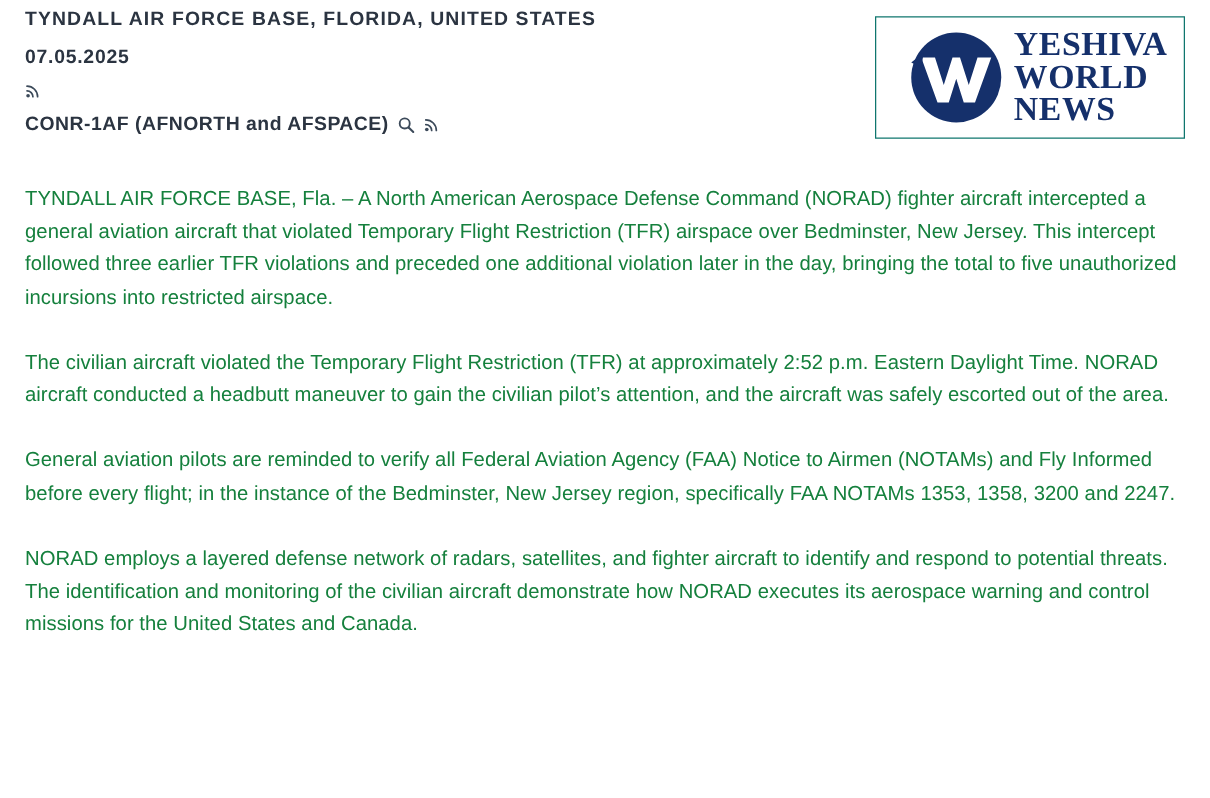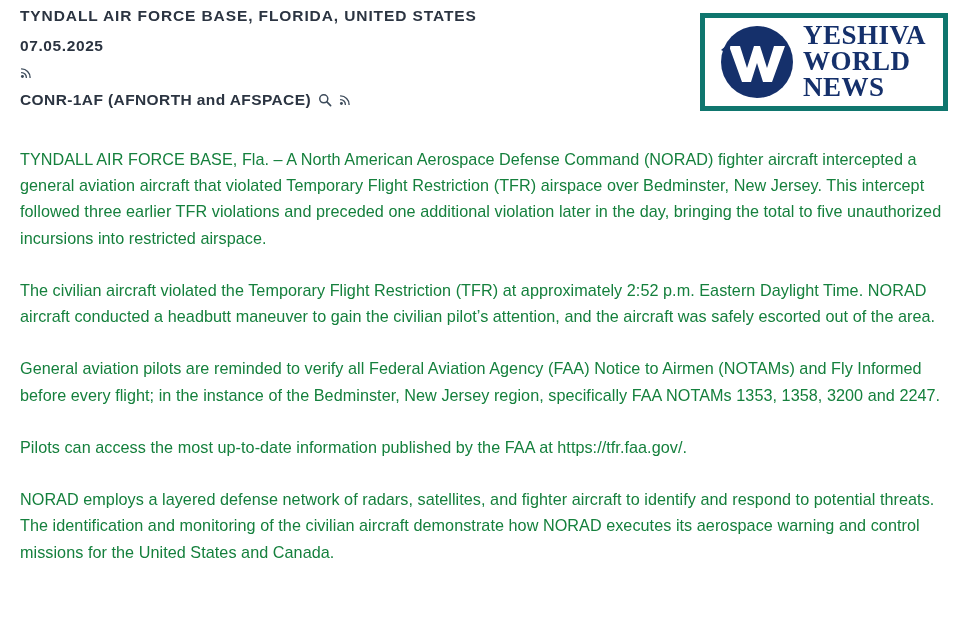--- a/index.html
+++ b/index.html
@@ -59,25 +59,25 @@
     display: block;
   }
 
   
   .logo-box {
     position: absolute;
     top: 5px;
     right: 0;
     width: 248px;
     height: 98px;
-    border: 5px solid #0f766e;
+    border: 1px solid #0f766e;
     background: #ffffff;
     display: flex;
     align-items: center;
-    padding: 0 6px 0 8px;
+    padding: 0 6px 0 20px;
     box-sizing: border-box;
   }
   .logo-mark {
     width: 88px;
     height: 84px;
     flex: 0 0 88px;
     position: relative;
   }
   .logo-mark svg { display: block; }
   .logo-text {
@@ -165,17 +165,16 @@
         <div>NEWS</div>
       </div>
     </div>
 
   </div>
 
   <div class="article">
     <p>TYNDALL AIR FORCE BASE, Fla. – A North American Aerospace Defense Command (NORAD) fighter aircraft intercepted a general aviation aircraft that violated Temporary Flight Restriction (TFR) airspace over Bedminster, New Jersey. This intercept followed three earlier TFR violations and preceded one additional violation later in the day, bringing the total to five unauthorized incursions into restricted airspace.</p>
     <p>The civilian aircraft violated the Temporary Flight Restriction (TFR) at approximately 2:52 p.m. Eastern Daylight Time. NORAD aircraft conducted a headbutt maneuver to gain the civilian pilot’s attention, and the aircraft was safely escorted out of the area.</p>
     <p>General aviation pilots are reminded to verify all Federal Aviation Agency (FAA) Notice to Airmen (NOTAMs) and Fly Informed before every flight; in the instance of the Bedminster, New Jersey region, specifically FAA NOTAMs 1353, 1358, 3200 and 2247.</p>
-    <p>Pilots can access the most up-to-date information published by the FAA at https://tfr.faa.gov/.</p>
     <p>NORAD employs a layered defense network of radars, satellites, and fighter aircraft to identify and respond to potential threats. The identification and monitoring of the civilian aircraft demonstrate how NORAD executes its aerospace warning and control missions for the United States and Canada.</p>
   </div>
 
 </div>
 
 </body></html>

